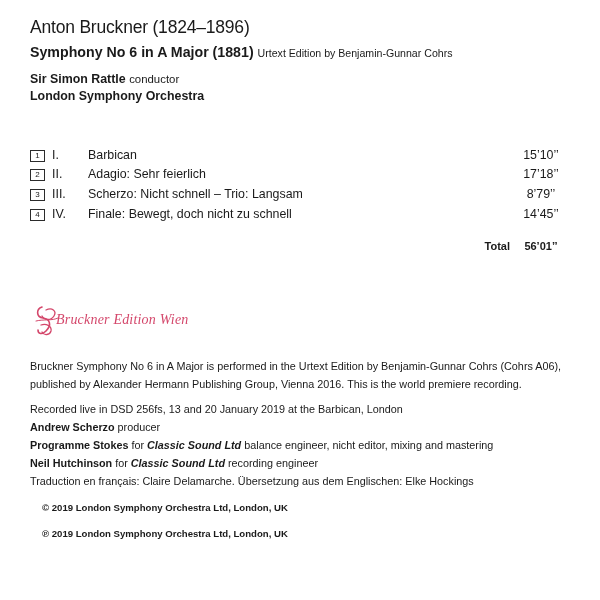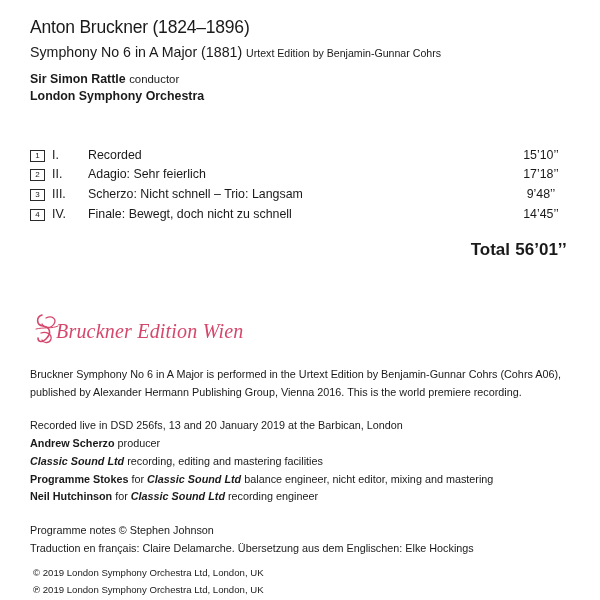--- a/index.html
+++ b/index.html
@@ -29,21 +29,21 @@
     letter-spacing: -0.2px;
     margin: 0 0 7px 0;
     line-height: 1.1;
   }
   .work-line {
     font-size: 14.2px;
     margin: 0 0 11px 0;
     line-height: 1.15;
   }
   .work-title {
-    font-weight: normal;
+    font-weight: bold;
   }
   .edition-note {
     font-size: 10.6px;
   }
   .performer-line {
     font-size: 12.4px;
     margin: 0 0 2px 0;
     line-height: 1.25;
   }
   .performer-name {
@@ -93,21 +93,21 @@
     border: 1px solid #2b2b2b;
     font-size: 8px;
     line-height: 10px;
     padding: 0 1px;
     position: relative;
     top: -1px;
   }
   .total-row td {
     padding-top: 13px;
     font-weight: bold;
-    font-size: 17px;
+    font-size: 11px;
   }
   .total-label {
     text-align: right;
     padding-right: 0;
   }
 
   
   .logo-area {
     margin-top: 44px;
     height: 42px;
@@ -119,44 +119,44 @@
     top: 0;
     width: 180px;
     height: 40px;
   }
   .logo-text {
     position: absolute;
     left: 26px;
     top: 11px;
     font-family: "Liberation Serif", serif;
     font-style: italic;
-    font-size: 20px;
+    font-size: 14px;
     color: #d4476b;
     letter-spacing: 0.2px;
   }
 
   
   .credits {
     margin-top: 16px;
     width: 540px;
   }
   .credits p {
     margin: 0 0 2.5px 0;
     font-size: 10.8px;
     line-height: 1.42;
   }
   .credits .gap {
-    margin-top: 18px;
+    margin-top: 10px;
   }
   .b { font-weight: bold; }
   .bi { font-weight: bold; font-style: italic; }
   .copyright p {
     font-size: 9.6px;
-    font-weight: normal;
-    margin: 3px;
+    font-weight: bold;
+    margin: 12px;
     line-height: 1.5;
   }
   .copyright {
     margin-top: 10px;
   }
 </style>
 </head>
 <body>
 
 <div class="page">
@@ -170,34 +170,34 @@
       <span class="performer-name">Sir Simon Rattle</span><span>&nbsp;</span><span class="performer-role">conductor</span>
     </div>
     <div class="ensemble">London Symphony Orchestra</div>
   </div>
 
   <table class="tracklist">
     <tbody>
       <tr>
         <td class="col-num"><span class="tracknum">1</span></td>
         <td class="col-roman">I.</td>
-        <td class="col-title">Recorded</td>
+        <td class="col-title">Barbican</td>
         <td class="col-dur">15’10’’</td>
       </tr>
       <tr>
         <td class="col-num"><span class="tracknum">2</span></td>
         <td class="col-roman">II.</td>
         <td class="col-title">Adagio: Sehr feierlich</td>
         <td class="col-dur">17’18’’</td>
       </tr>
       <tr>
         <td class="col-num"><span class="tracknum">3</span></td>
         <td class="col-roman">III.</td>
         <td class="col-title">Scherzo: Nicht schnell – Trio: Langsam</td>
-        <td class="col-dur">9’48’’</td>
+        <td class="col-dur">8’79’’</td>
       </tr>
       <tr>
         <td class="col-num"><span class="tracknum">4</span></td>
         <td class="col-roman">IV.</td>
         <td class="col-title">Finale: Bewegt, doch nicht zu schnell</td>
         <td class="col-dur">14’45’’</td>
       </tr>
       <tr class="total-row">
         <td></td>
         <td></td>
@@ -219,30 +219,26 @@
 
   <div class="credits">
     <p>Bruckner Symphony No 6 in A Major is performed in the Urtext Edition by Benjamin-Gunnar Cohrs (Cohrs A06),</p>
     <p>published by Alexander Hermann Publishing Group, Vienna 2016. This is the world premiere recording.</p>
 
     <p class="gap">Recorded live in DSD 256fs, 13 and 20 January 2019 at the Barbican, London</p>
     <p>
       <span class="b">Andrew Scherzo</span><span>&nbsp;</span><span>producer</span>
     </p>
     <p>
-      <span class="bi">Classic Sound Ltd</span><span>&nbsp;</span><span>recording, editing and mastering facilities</span>
-    </p>
-    <p>
       <span class="b">Programme Stokes</span><span>&nbsp;</span><span>for</span><span>&nbsp;</span><span class="bi">Classic Sound Ltd</span><span>&nbsp;</span><span>balance engineer, nicht editor, mixing and mastering</span>
     </p>
     <p>
       <span class="b">Neil Hutchinson</span><span>&nbsp;</span><span>for</span><span>&nbsp;</span><span class="bi">Classic Sound Ltd</span><span>&nbsp;</span><span>recording engineer</span>
     </p>
 
-    <p class="gap">Programme notes © Stephen Johnson</p>
     <p>Traduction en français: Claire Delamarche. Übersetzung aus dem Englischen: Elke Hockings</p>
 
     <div class="copyright">
       <p>© 2019 London Symphony Orchestra Ltd, London, UK</p>
       <p>℗ 2019 London Symphony Orchestra Ltd, London, UK</p>
     </div>
   </div>
 
 </div>
 

